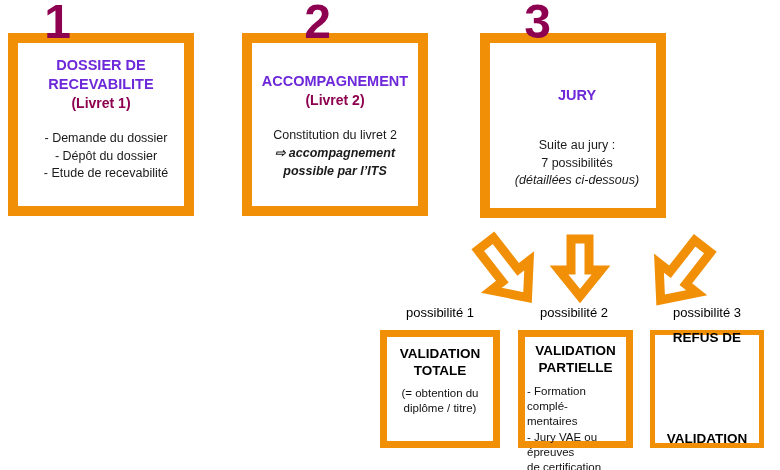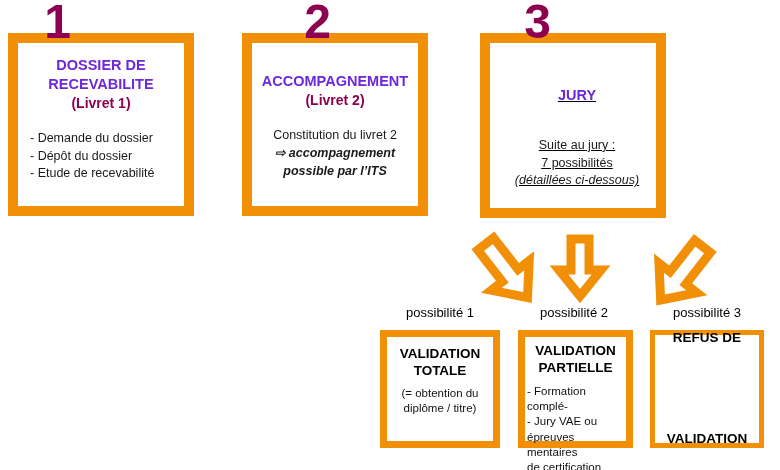--- a/index.html
+++ b/index.html
@@ -47,21 +47,21 @@
     color:#8E0050;
     font-weight:bold;
     font-size:14px;
     line-height:1.30;
   }
   .step .body{
     color:#1a1a1a;
     font-size:12.5px;
     line-height:1.42;
   }
-  .step .body.left{text-align:left;}
+  .step .body.left{text-align:center;}
   .step .body .em{font-weight:bold;font-style:italic;}
 
   
   .outcome{position:absolute;box-sizing:border-box;background:#ffffff;}
   .outcome .oframe{position:absolute;inset:0;background:#F18F06;}
   .outcome .oinner{position:absolute;background:#ffffff;}
   .outcome .otext{position:absolute;left:0;right:0;top:0;bottom:0;
     display:flex;flex-direction:column;align-items:center;justify-content:flex-start;
   }
   .outcome .oheading{
@@ -121,21 +121,21 @@
       </div>
     </div>
   </div>
 
   <div class="step" style="left:480px;top:0px;width:186px;height:218px;">
     <div class="frame" style="top:33px;"></div>
     <div class="inner" style="left:10px;top:43px;right:10px;bottom:10px;"></div>
     <div class="numwrap" style="top:-2px;left:0;right:72px;">
       <span class="num">3</span>
     </div>
-    <div class="content" style="top:86px;left:10px;right:2px;text-decoration:underline;">
+    <div class="content" style="top:86px;left:10px;right:2px;">
       <div class="title">JURY</div>
       <div class="body" style="margin-top:32px;">
         <div>Suite au jury :</div>
         <div>7 possibilités</div>
         <div style="font-style:italic;">(détaillées ci-dessous)</div>
       </div>
     </div>
   </div>
 
   <svg class="arrow" style="left:455px;top:232px;" width="100" height="80" viewBox="0 0 100 80">
@@ -169,22 +169,22 @@
     </div>
   </div>
 
   <div class="outcome" style="left:518px;top:330px;width:115px;height:118px;">
     <div class="oframe"></div>
     <div class="oinner" style="left:7px;top:7px;right:7px;bottom:7px;"></div>
     <div class="otext" style="padding:13px 9px 0 9px;">
       <div class="oheading">VALIDATION</div>
       <div class="oheading">PARTIELLE</div>
       <div class="obody left" style="margin-top:7px;">- Formation complé-</div>
+      <div class="obody left">mentaires</div>
       <div class="obody left">- Jury VAE ou épreuves</div>
-      <div class="obody left">mentaires</div>
       <div class="obody left">de certification</div>
     </div>
   </div>
 
   <div class="outcome centered" style="left:650px;top:330px;width:114px;height:118px;">
     <div class="oframe"></div>
     <div class="oinner" style="left:5px;top:5px;right:5px;bottom:5px;"></div>
     <div class="otext" style="padding:0 8px;">
       <div class="oheading">REFUS DE</div>
       <div class="oheading">VALIDATION</div>

